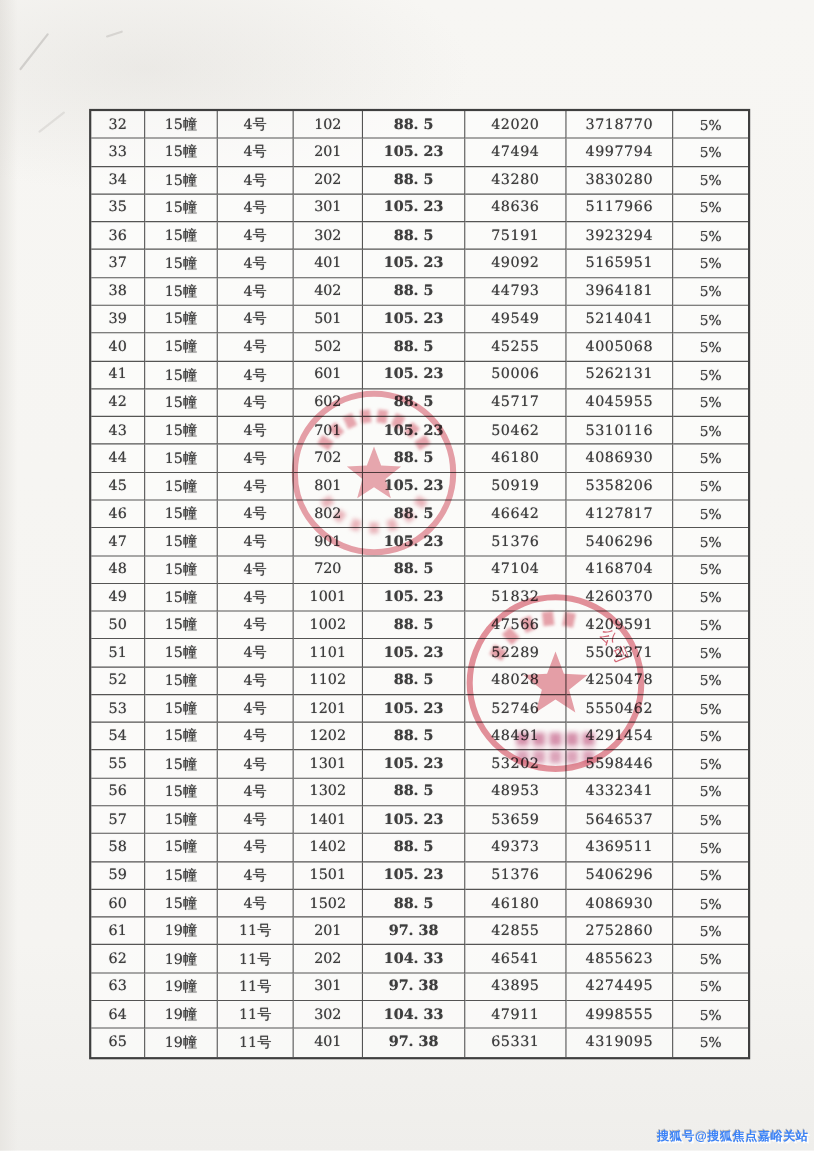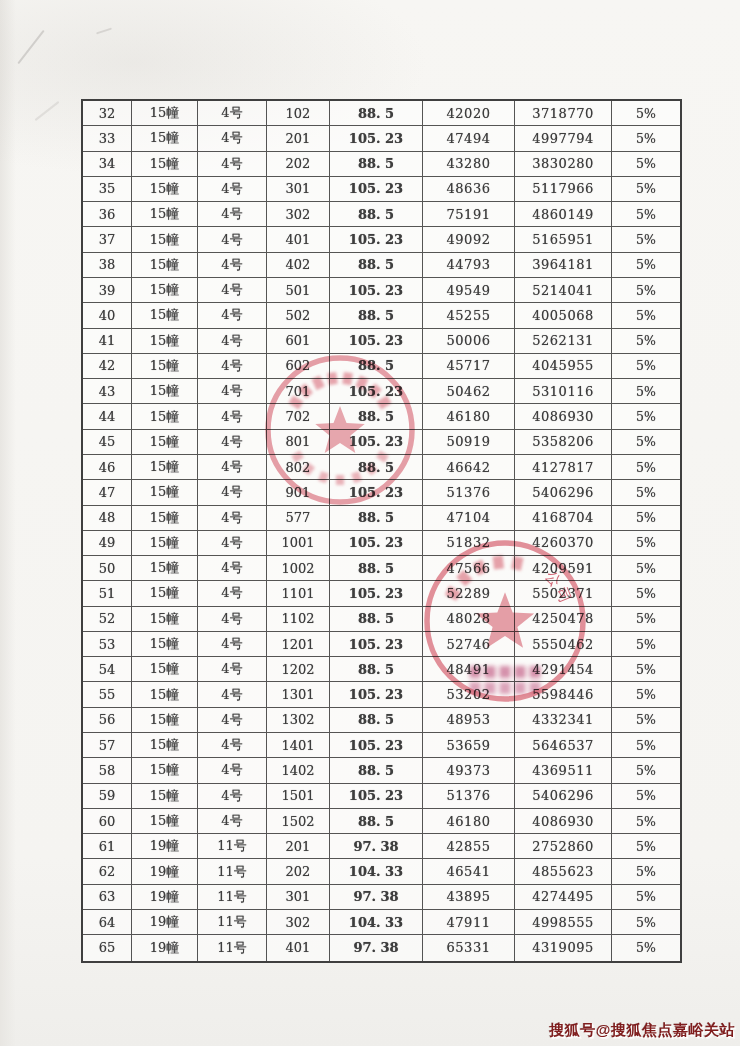--- a/index.html
+++ b/index.html
@@ -47,22 +47,22 @@
   .star{fill:rgba(214,84,100,0.50);}
   .star2{fill:rgba(211,74,92,0.52);}
   .sealtext{
     font-family:"Liberation Sans",sans-serif;
     font-size:15px;letter-spacing:3px;fill:rgba(202,62,82,0.78);
   }
 
   .watermark{
     position:absolute;right:5px;bottom:6px;
     font-family:"Liberation Sans",sans-serif;
-    font-weight:bold;font-size:15px;letter-spacing:0.5px;
-    color:#7f1d1d;
+    font-weight:bold;font-size:11px;letter-spacing:0.5px;
+    color:#3b82f6;
     text-shadow:1px 1px 0 rgba(255,255,255,0.95), 2px 2px 0 rgba(255,255,255,0.6),
                 -0.5px -0.5px 0 rgba(118,116,112,0.45);
     margin-left:32px;
   }
 </style>
 </head>
 <body>
 
 <div class="pencil-mark pm1"></div>
 <div class="pencil-mark pm2"></div>
@@ -109,21 +109,21 @@
       <div class="cell c6">5117966</div>
       <div class="cell c7">5%</div>
     </div>
     <div class="trow">
       <div class="cell c0">36</div>
       <div class="cell c1">15幢</div>
       <div class="cell c2">4号</div>
       <div class="cell c3">302</div>
       <div class="cell c4">88. 5</div>
       <div class="cell c5">75191</div>
-      <div class="cell c6">4860149</div>
+      <div class="cell c6">3923294</div>
       <div class="cell c7">5%</div>
     </div>
     <div class="trow">
       <div class="cell c0">37</div>
       <div class="cell c1">15幢</div>
       <div class="cell c2">4号</div>
       <div class="cell c3">401</div>
       <div class="cell c4">105. 23</div>
       <div class="cell c5">49092</div>
       <div class="cell c6">5165951</div>
@@ -226,21 +226,21 @@
       <div class="cell c3">901</div>
       <div class="cell c4">105. 23</div>
       <div class="cell c5">51376</div>
       <div class="cell c6">5406296</div>
       <div class="cell c7">5%</div>
     </div>
     <div class="trow">
       <div class="cell c0">48</div>
       <div class="cell c1">15幢</div>
       <div class="cell c2">4号</div>
-      <div class="cell c3">577</div>
+      <div class="cell c3">720</div>
       <div class="cell c4">88. 5</div>
       <div class="cell c5">47104</div>
       <div class="cell c6">4168704</div>
       <div class="cell c7">5%</div>
     </div>
     <div class="trow">
       <div class="cell c0">49</div>
       <div class="cell c1">15幢</div>
       <div class="cell c2">4号</div>
       <div class="cell c3">1001</div>

